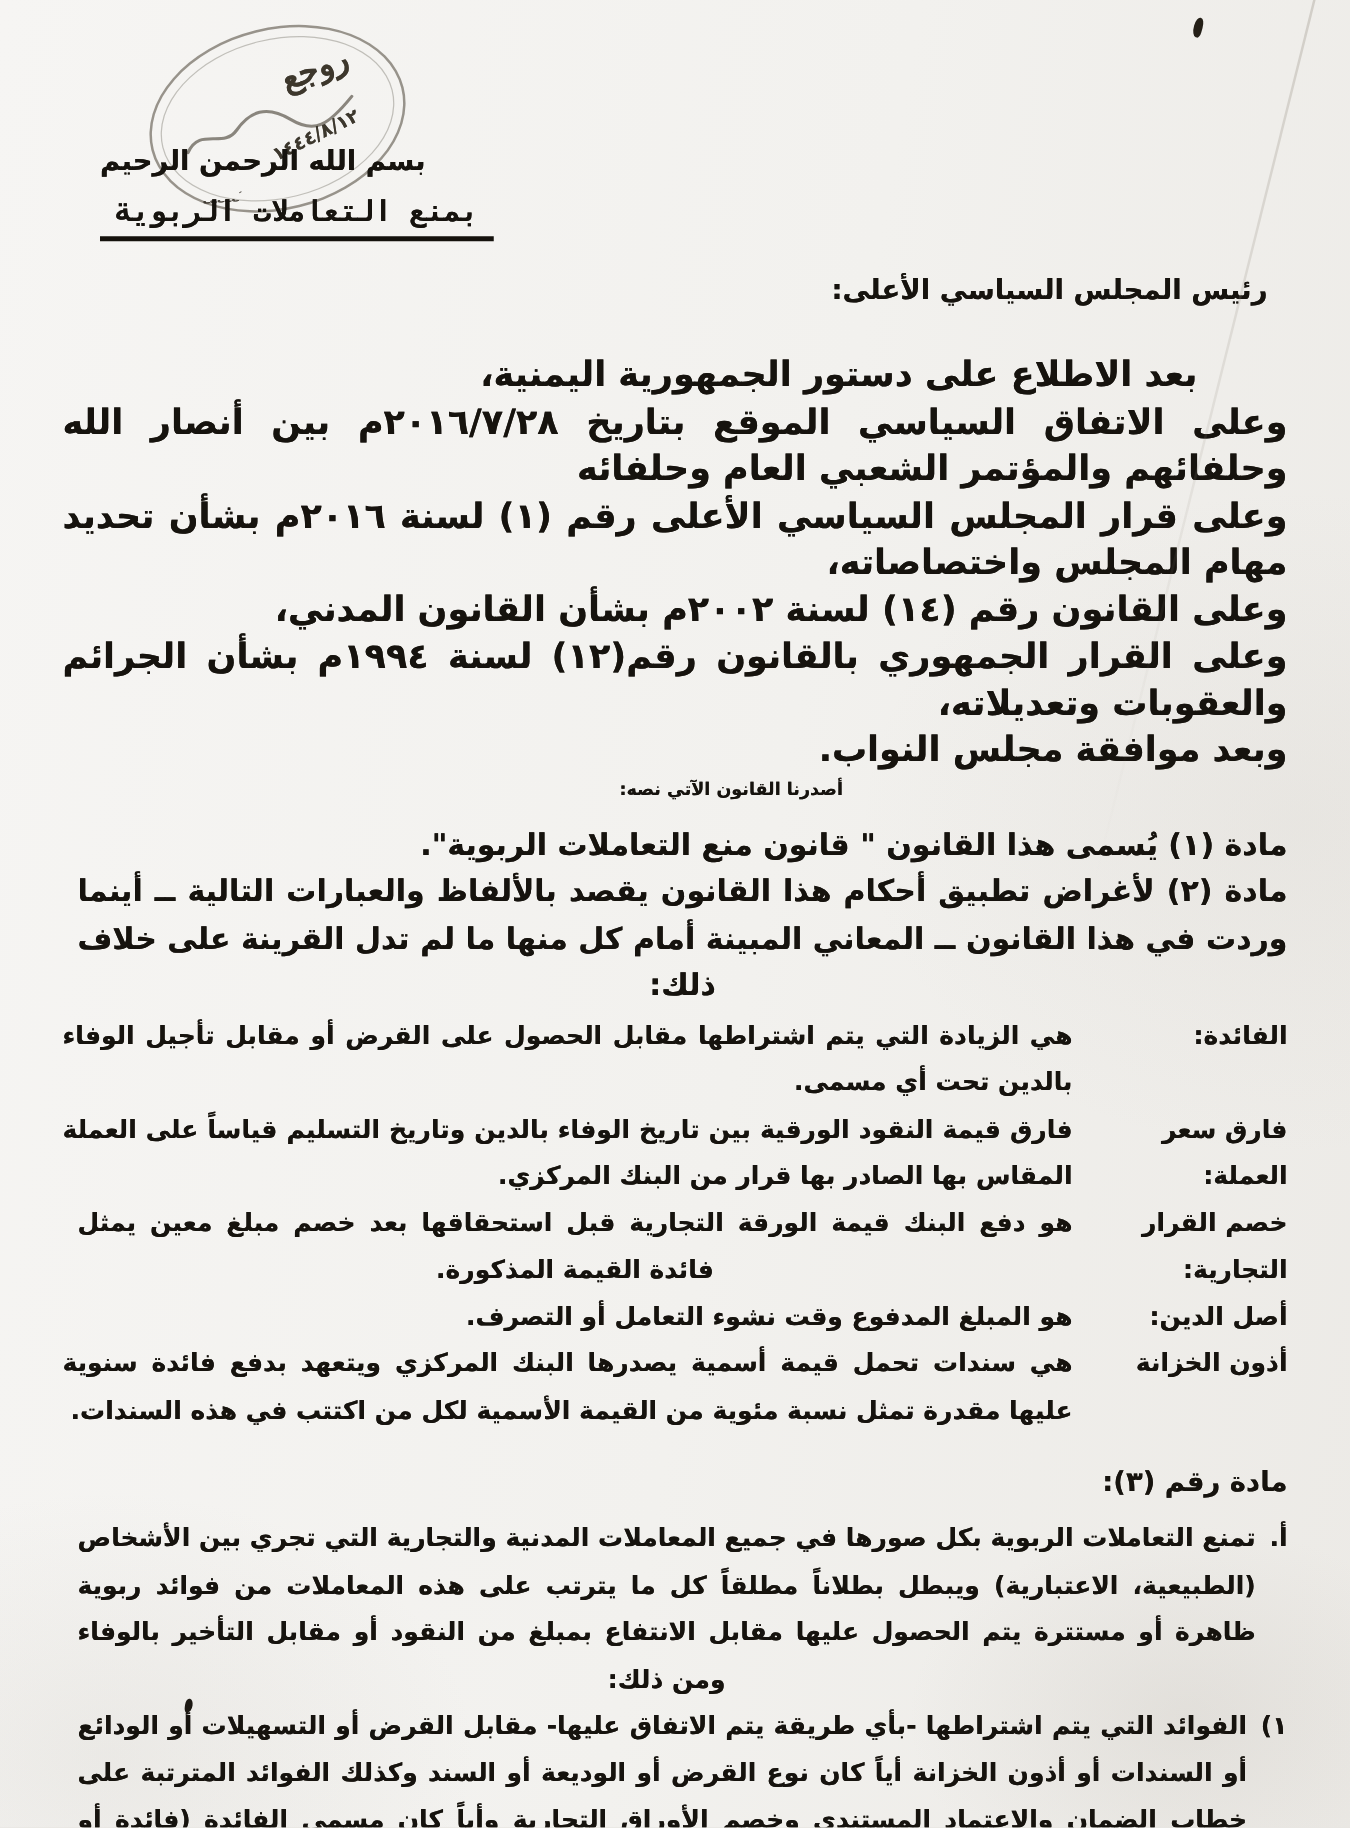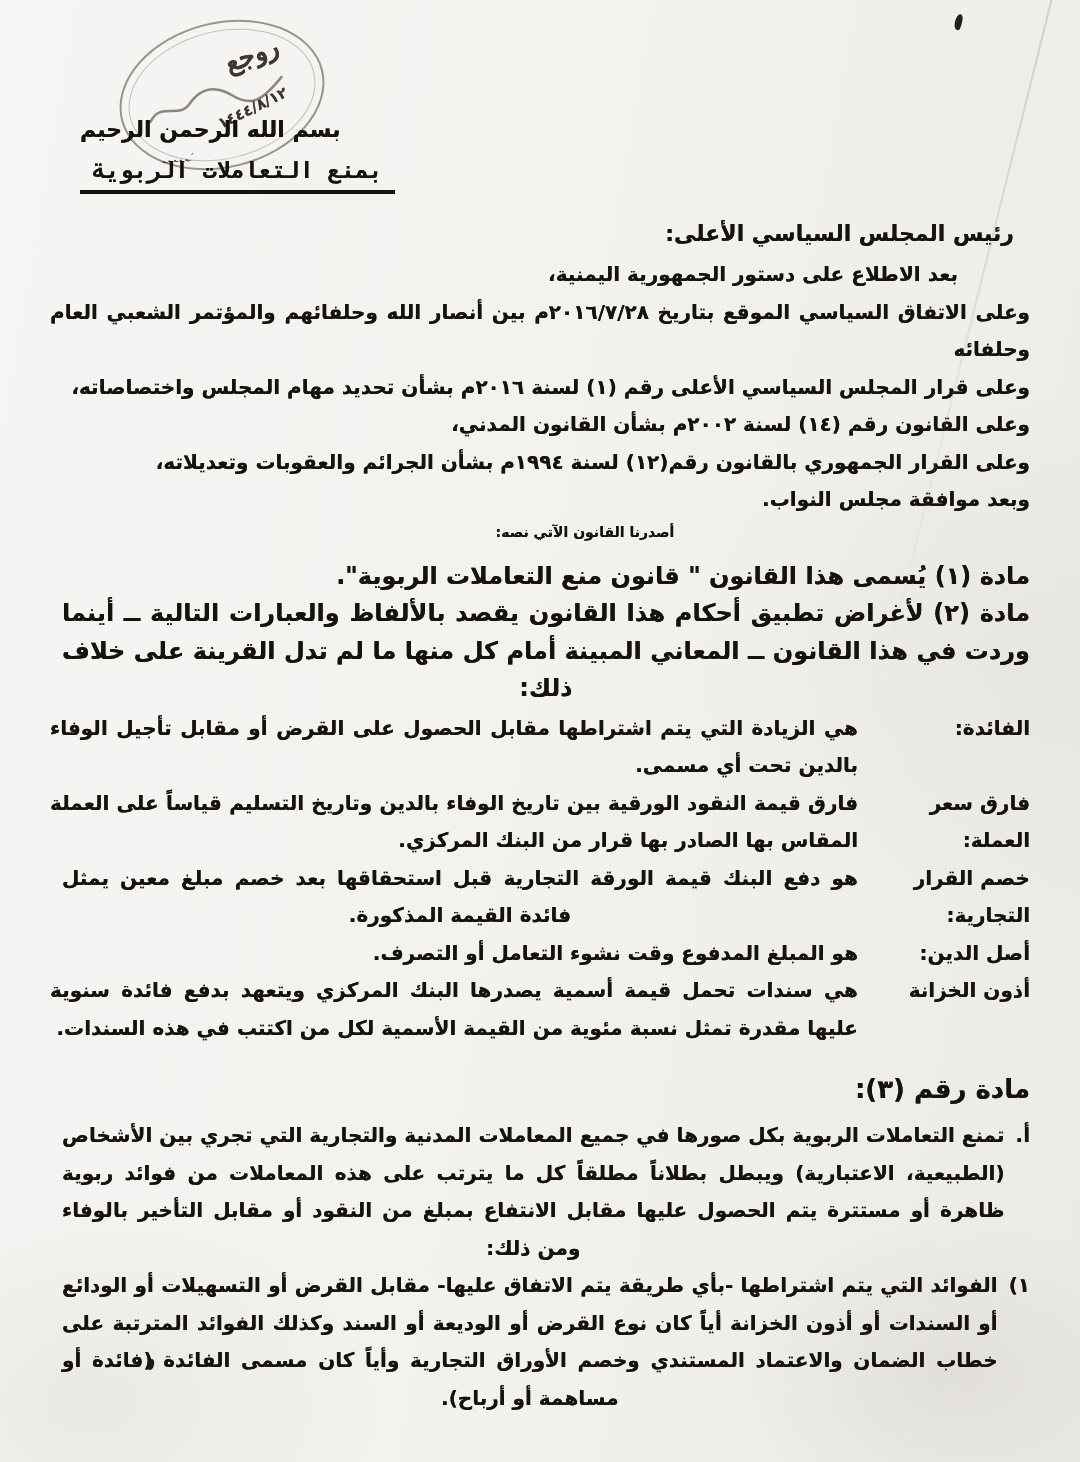--- a/index.html
+++ b/index.html
@@ -42,31 +42,31 @@
   .stamp-arc-text{position:absolute;bottom:16px;left:30px;font-size:9px;letter-spacing:3px;
     transform:rotate(10deg);color:rgba(74,68,55,.5);white-space:nowrap;}
   
   .doc-header{margin-top:112px;text-align:left;line-height:36px;font-size:22px;
     transform:translateX(30px);}
   .law-line{white-space:pre-wrap;}
   .title-wrap{margin-top:5px;}
   .doc-title{display:inline-block;border-bottom:4px solid #15120d;padding:0 12px 0;font-size:23px;font-family:Liberation Mono, monospace;}
   
   .salutation{margin:20px 16px 0 0;font-size:22px;line-height:40px;}
-  .preamble{margin-top:2px;font-size:20px;}
+  .preamble{margin-top:28px;font-size:28px;}
   .pre{margin:0;line-height:37.5px;text-align:justify;text-align-last:right;}
   .pre.indent{padding-right:72px;}
   .decree{margin:5px 0 18px;font-size:14px;text-align:center;transform:translateX(45px);}
   .article{margin:0;font-size:24px;line-height:37.5px;text-align:justify;text-align-last:right;}
   .center-last{text-align-last:center !important;margin-left:12px;}
   .definitions{margin-top:2px;}
   .def-row{display:flex;font-size:20px;line-height:37.5px;}
   .def-term{flex:0 0 172px;}
   .def-text{flex:1;text-align:justify;text-align-last:right;}
-  .article3-heading{margin:27px 0 13px;font-size:26px;}
+  .article3-heading{margin:27px 0 13px;font-size:22px;}
   .item-row{display:flex;font-size:20px;line-height:37.5px;margin:0;}
   .item-row .marker{flex:0 0 auto;margin-left:11px;}
   .item-row .itext{flex:1;text-align:justify;text-align-last:right;}
 </style>
 </head>
 <body>
 
 <div class="page">
 
   <div class="crease"></div>

